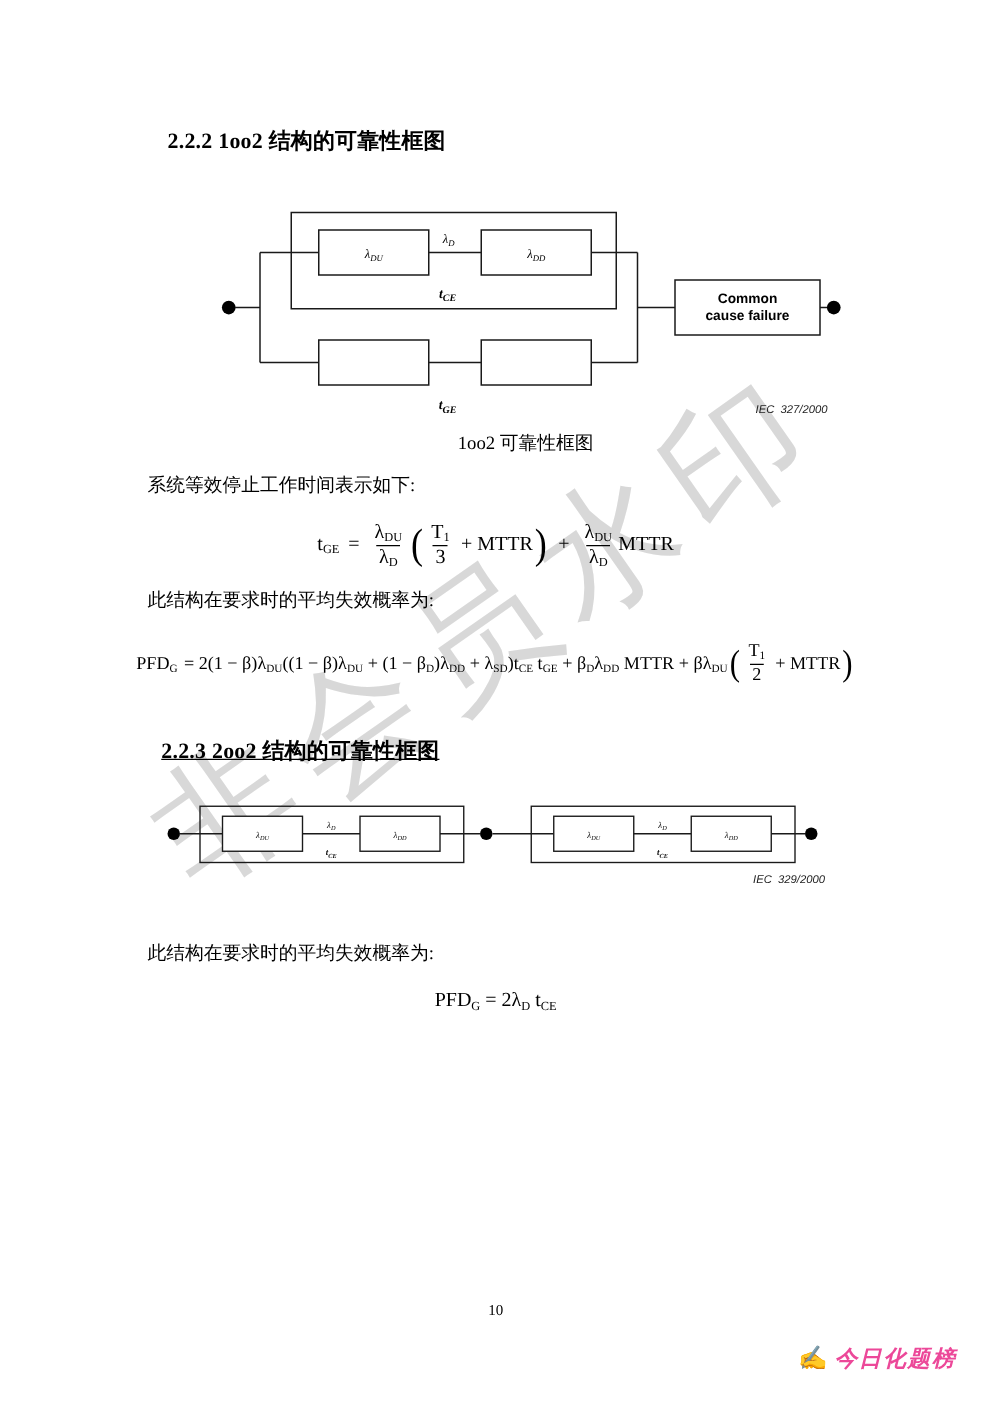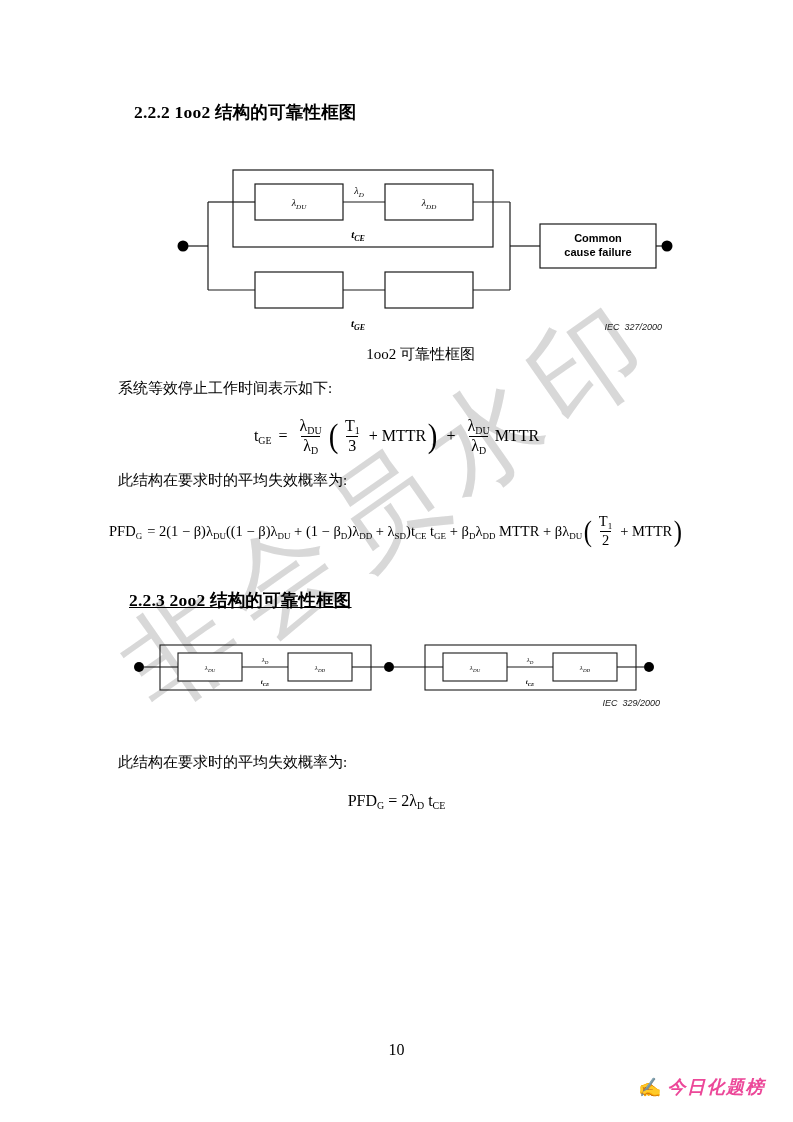--- a/index.html
+++ b/index.html
@@ -5,21 +5,21 @@
   html,body { margin:0; padding:0; background:#ffffff; }
   .page {
     position:relative; width:793px; height:1122px; margin:0 auto;
     background:#ffffff; overflow:hidden; color:#000;
     font-family:"Liberation Serif", serif;
   }
   .abs { position:absolute; }
   .heading { font-weight:bold; font-size:17.5px; letter-spacing:.2px; }
   .body-text { font-size:15px;text-align:right; }
   .caption { left:0; width:100%; text-align:center; font-size:15px;padding-left:24px; }
-  .pageno { left:0; width:100%; text-align:center; font-size:16px; }
+  .pageno { left:0; width:100%; text-align:center; font-size:12px; }
 
   .watermark {
     position:absolute; left:390px; top:505px; z-index:0;
     transform:translate(-50%,-50%) rotate(-35deg);
     font-size:110px; letter-spacing:14px; white-space:nowrap;
     color:#d2d2d2; opacity:.85; font-family:"Liberation Serif", serif;
   }
   .content-layer { position:absolute; inset:0; z-index:1; }
 
   svg { display:block; }

